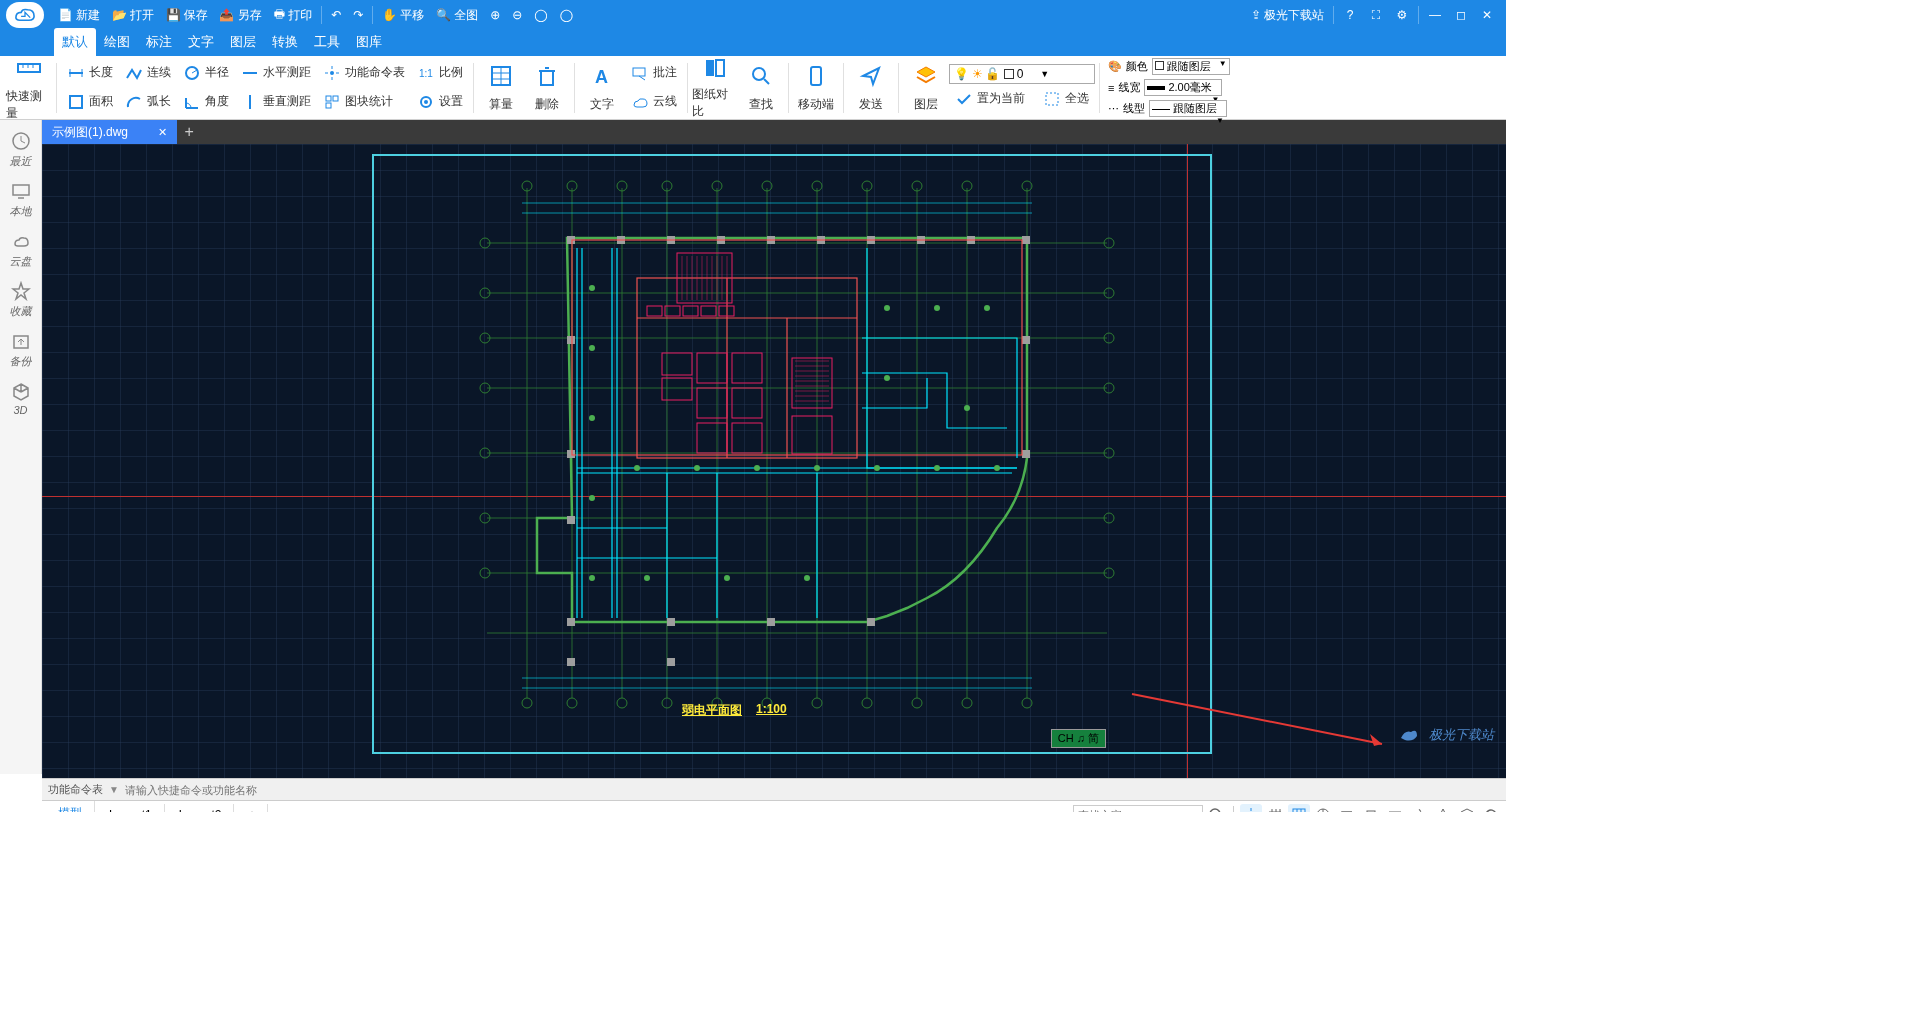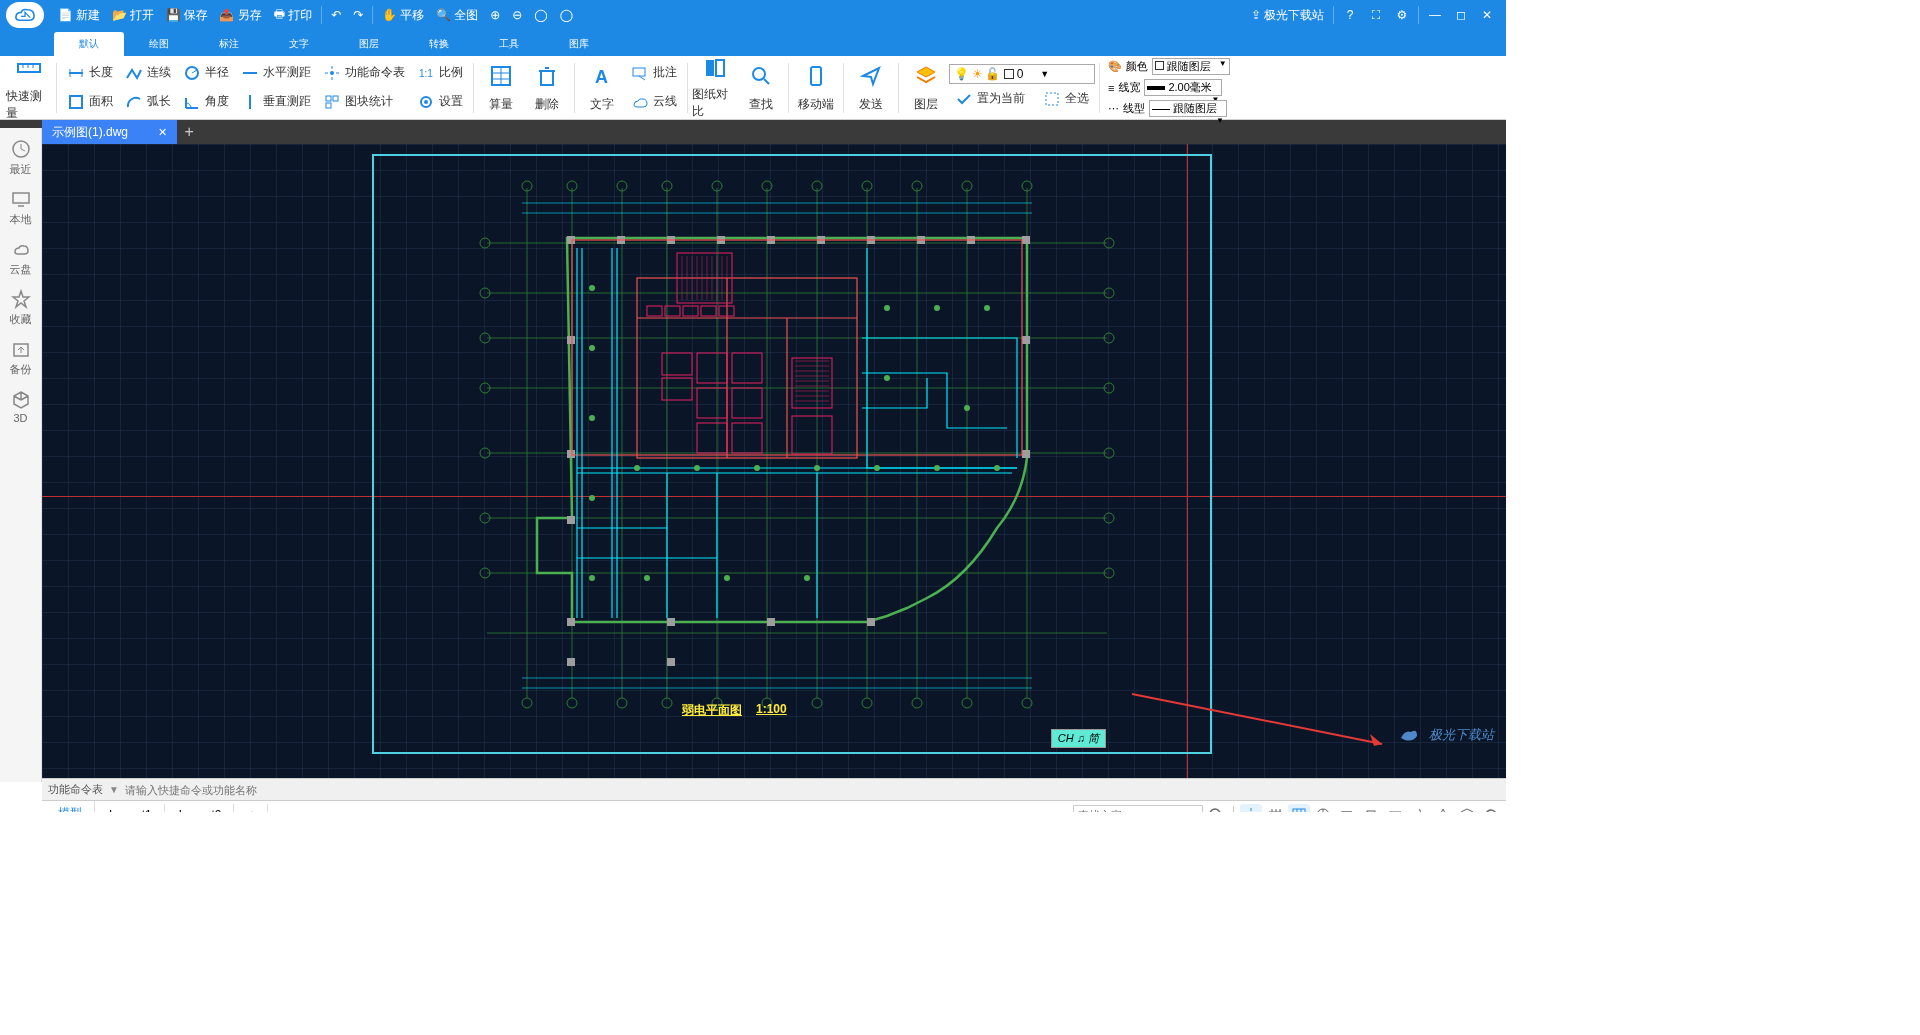--- a/index.html
+++ b/index.html
@@ -9,21 +9,21 @@
 .titlebar { height: 30px; background: #1e88e5; display: flex; align-items: center; padding: 0 6px; color: #fff; }
 .logo { width: 38px; height: 26px; background: #fff; border-radius: 13px; display: flex; align-items: center; justify-content: center; margin-right: 8px; }
 .logo svg { width: 26px; height: 18px; }
 .titlebar-btn { display: flex; align-items: center; gap: 3px; padding: 0 6px; height: 24px; cursor: pointer; font-size: 12px; }
 .titlebar-sep { width: 1px; height: 18px; background: rgba(255,255,255,0.3); margin: 0 3px; }
 .spacer { flex: 1; }
 .winctrl { width: 26px; height: 24px; display: flex; align-items: center; justify-content: center; cursor: pointer; }
 
 
 .menutabs { height: 26px; background: #1e88e5; display: flex; align-items: flex-end; padding-left: 54px; }
-.menutab { padding: 5px 25px; color: #fff; font-size: 10px; cursor: pointer; text-align: right; }
+.menutab { padding: 5px 8px; color: #fff; font-size: 13px; cursor: pointer; text-align: right; }
 .menutab.active { background: #fff; color: #1e88e5; border-radius: 3px 3px 0 0; }
 
 
 .ribbon { height: 64px; background: #fff; border-bottom: 1px solid #d0d0d0; display: flex; align-items: center; padding: 2px 6px; }
 .ribbon-big { display: flex; flex-direction: column; align-items: center; justify-content: center; width: 46px; height: 58px; cursor: pointer; color: #333; }
 .ribbon-big .ico { width: 28px; height: 28px; display: flex; align-items: center; justify-content: center; }
 .ribbon-big span { font-size: 12px; margin-top: 6px; }
 .ribbon-sep { width: 1px; height: 50px; background: #e0e0e0; margin: 0 4px; }
 .ribbon-grid { display: grid; grid-template-rows: 1fr 1fr; grid-auto-flow: column; gap: 2px 0; height: 56px; }
 .ribbon-sm { display: flex; align-items: center; gap: 4px; padding: 2px 6px; cursor: pointer; color: #333; font-size: 12px; height: 26px; }
@@ -34,21 +34,21 @@
 .layer-toggles { display: flex; align-items: center; gap: 3px; border: 1px solid #aaa; padding: 1px 4px; height: 20px; }
 
 
 .doctabs { height: 24px; background: #3a3a3a; display: flex; align-items: center; padding-left: 42px; }
 .doctab { background: #3b82f6; color: #fff; padding: 3px 10px; font-size: 12px; display: flex; align-items: center; gap: 30px; height: 24px; }
 .doctab .x { cursor: pointer; font-size: 11px; }
 .addtab { width: 24px; height: 24px; color: #ccc; display: flex; align-items: center; justify-content: center; cursor: pointer; font-size: 16px; }
 
 
 .main { display: flex; height: 634px; }
-.leftbar { width: 42px; background: #f5f5f5; border-right: 1px solid #ddd; display: flex; flex-direction: column; align-items: center; padding-top: 6px; gap: 2px; position: absolute; top: 128px; z-index: 10; height: 654px; }
+.leftbar { width: 42px; background: #f5f5f5; border-right: 1px solid #ddd; display: flex; flex-direction: column; align-items: center; padding-top: 6px; gap: 2px; position: absolute; top: 120px; z-index: 10; height: 654px; font-style: italic; }
 .leftbar-item { width: 40px; display: flex; flex-direction: column; align-items: center; padding: 5px 0; cursor: pointer; color: #666; font-size: 11px; gap: 3px; }
 .leftbar-item .ico { width: 20px; height: 20px; }
 
 
 .canvas { flex: 1; background: #0a1628; position: relative; overflow: hidden; margin-left: 42px; }
 .grid-bg { position: absolute; inset: 0; background-image:
   linear-gradient(rgba(40,60,90,0.4) 1px, transparent 1px),
   linear-gradient(90deg, rgba(40,60,90,0.4) 1px, transparent 1px);
   background-size: 26px 26px; }
 .crosshair-h { position: absolute; left: 0; right: 0; top: 352px; height: 1px; background: #c03030; }
@@ -66,21 +66,21 @@
 .cmdbar-label { color: #555; }
 .cmdbar-drop { font-size: 10px; color: #888; }
 
 .statusbar { height: 28px; background: #fff; border-top: 1px solid #ccc; display: flex; align-items: center; padding: 0 4px; font-size: 12px; gap: 2px; margin-left: 42px; }
 .layouttab { padding: 4px 12px; cursor: pointer; border-right: 1px solid #ddd; }
 .layouttab.active { color: #1e88e5; border-bottom: 2px solid #1e88e5; }
 .statusbar .spacer { flex: 1; }
 .searchbox { border: 1px solid #ccc; height: 20px; width: 130px; font-size: 11px; padding: 0 4px; color: #aaa; }
 .sb-ico { width: 22px; height: 22px; display: flex; align-items: center; justify-content: center; cursor: pointer; color: #666; }
 .sb-ico.blue { background: #e3f2fd; color: #1e88e5; border-radius: 3px; }
-.ime-badge { position: absolute; right: 400px; bottom: 30px; background: #5eead4; border: 1px solid #999; padding: 1px 6px; font-size: 11px; font-style: italic; }
+.ime-badge { position: absolute; right: 400px; bottom: 30px; background: #15803d; border: 1px solid #999; padding: 1px 6px; font-size: 11px; }
 .watermark { position: absolute; right: 12px; bottom: 34px; color: #5a9de8; font-size: 13px; font-style: italic; opacity: 0.85; display: flex; align-items: flex-end; gap: 10px; }
 
 svg { display: block; }
 </style>
 </head>
 <body>
 
 <div class="titlebar">
   <div class="logo">
     <svg viewBox="0 0 40 24">

